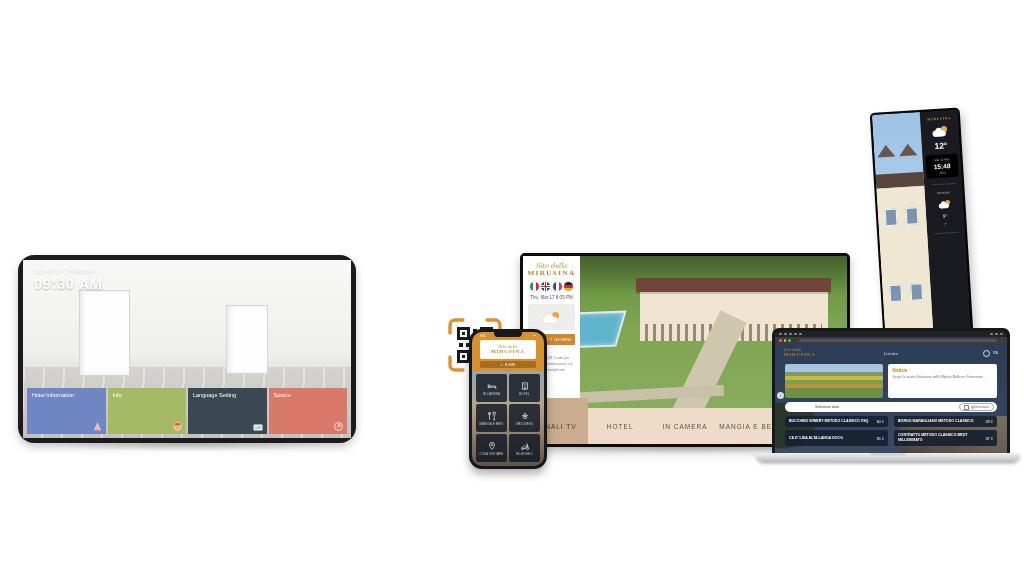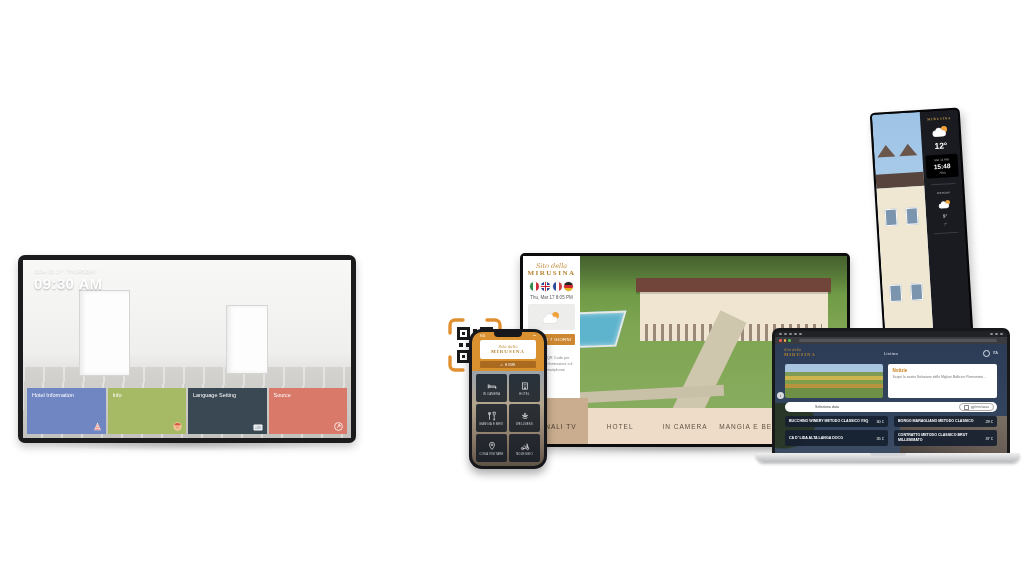--- a/index.html
+++ b/index.html
@@ -2,21 +2,21 @@
 <html><head>
 <meta charset="utf-8">
 <style>
   html,body{margin:0;padding:0;background:#fff}
   .stage{position:relative;width:1024px;height:576px;background:#fff;overflow:hidden;
          font-family:"Liberation Sans",sans-serif;-webkit-font-smoothing:antialiased}
   .shadow{position:absolute;border-radius:50%;background:radial-gradient(ellipse,rgba(0,0,0,.16),transparent 65%);z-index:0}
 
   
   .tv1{position:absolute;left:18px;top:255px;width:338px;height:188px;background:#1b1b1d;
-       border-radius:7px;padding:5px;box-sizing:border-box;box-shadow:0 4px 8px rgba(0,0,0,.22);z-index:2}
+       border-radius:16px;padding:5px;box-sizing:border-box;box-shadow:0 4px 8px rgba(0,0,0,.22);z-index:2}
   .tv1-screen{position:relative;width:100%;height:100%;overflow:hidden;
        background:linear-gradient(180deg,#f8f8f7 0%,#efefee 52%,#e6e5e3 60%)}
   .room-floor{position:absolute;left:0;right:0;bottom:0;height:40%;
        background:repeating-linear-gradient(92deg,rgba(255,255,255,.4) 0 2px,transparent 2px 20px),
        linear-gradient(180deg,#d4d3d0,#c2c1be)}
   .door{position:absolute;background:#fdfdfd;border:1px solid #d6d6d4;box-shadow:inset 3px 0 4px rgba(0,0,0,.07)}
   .door-left{left:17%;top:17%;width:15%;height:47%}
   .door-right{left:62%;top:25%;width:12%;height:38%}
   .tv1-datetime{position:absolute;left:11px;top:8px;color:#fff;text-shadow:0 1px 2px rgba(0,0,0,.28)}
   .tv1-date{font-size:5px;letter-spacing:.3px;opacity:.95}

